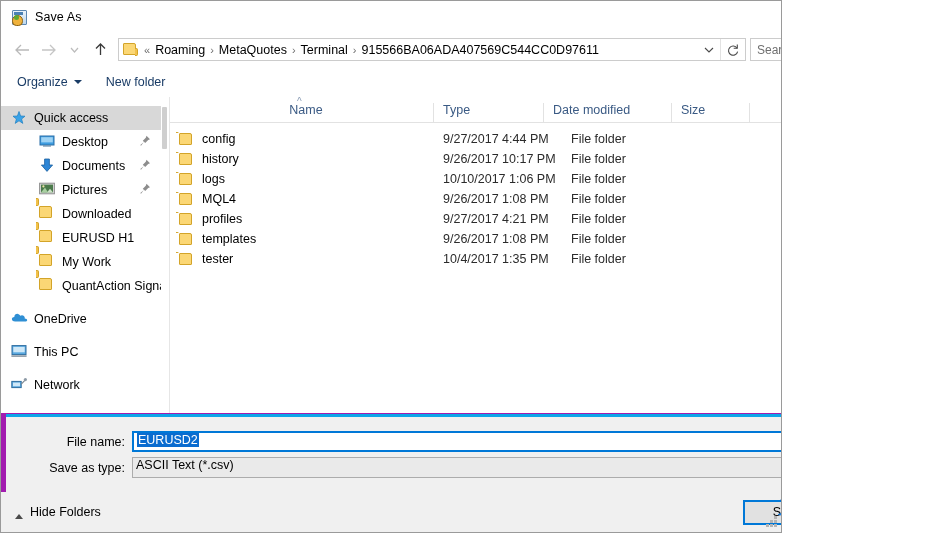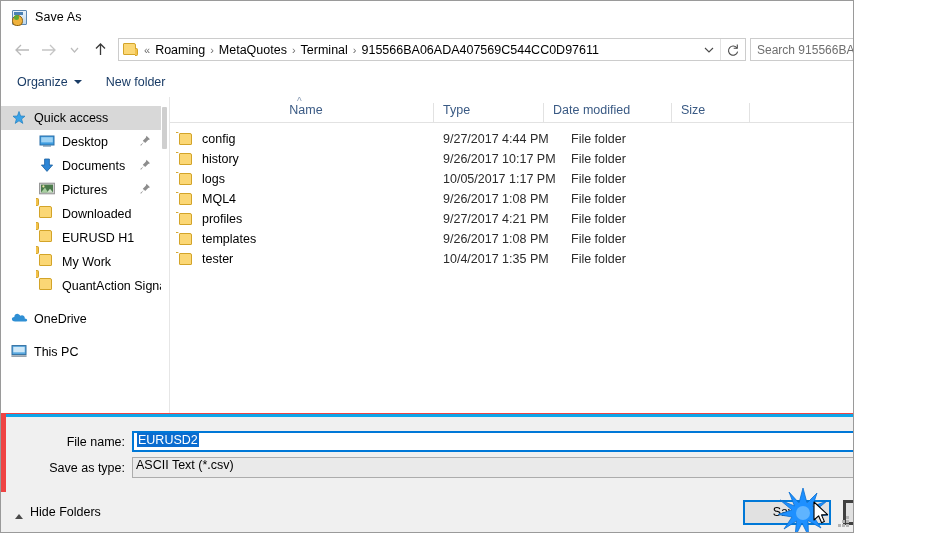--- a/index.html
+++ b/index.html
@@ -6,23 +6,23 @@
     margin: 0;
     padding: 0;
     background: #ffffff;
   }
   body {
     font-family: "Liberation Sans", sans-serif;
     -webkit-font-smoothing: antialiased;
   }
   #dialog {
     position: relative;
-    width: 854px;
+    width: 782px;
     height: 533px;
-    background: #ef4444;
+    background: #a21caf;
     border: 1px solid #9a9a9a;
     box-sizing: border-box;
     overflow: hidden;
     font-size: 12px;
     color: #000;
   }
 
   
   .titlebar {
     position: absolute;
@@ -694,20 +694,31 @@
             <rect x="1" y="1.6" width="14" height="9" fill="#5aa9e0" stroke="#2f6d9f" stroke-width="1"></rect>
             <rect x="2.3" y="2.9" width="11.4" height="5.4" fill="#cfe8f8"></rect>
             <rect x="0.4" y="11.3" width="15.2" height="1.6" fill="#8d9aa6"></rect>
           </svg>
         </span>
         <span class="sb-label">This PC</span>
       </div>
 
       <div class="sb-gap"></div>
 
+      <div class="sb-item root">
+        <span class="sb-ico">
+          <svg width="16" height="14" viewBox="0 0 16 14">
+            <rect x="0.8" y="4.4" width="9.4" height="6.2" fill="#5aa9e0" stroke="#2f6d9f" stroke-width="1"></rect>
+            <rect x="2" y="5.6" width="7" height="3.6" fill="#cfe8f8"></rect>
+            <path d="M10 7.4 L14.6 2.6" stroke="#7d8892" stroke-width="1.2" fill="none"></path>
+            <circle cx="14.4" cy="2.6" r="1.6" fill="#8d9aa6"></circle>
+          </svg>
+        </span>
+        <span class="sb-label">Network</span>
+      </div>
     </div>
 
     <div class="sb-divider"></div>
 
     <div class="filepane">
       <div class="col-head">
         <div class="col name">
           <span>Name</span>
           <span class="sortcaret">^</span>
         </div>
@@ -748,21 +759,21 @@
         <div class="cell size"></div>
       </div>
 
       <div class="row">
         <div class="cell name">
           <span class="row-folder-ico">
             <span class="folder"><span class="back"></span><span class="tab"></span></span>
           </span>
           <span>logs</span>
         </div>
-        <div class="cell date">10/05/2017 1:17 PM</div>
+        <div class="cell date">10/10/2017 1:06 PM</div>
         <div class="cell type">File folder</div>
         <div class="cell size"></div>
       </div>
 
       <div class="row">
         <div class="cell name">
           <span class="row-folder-ico">
             <span class="folder"><span class="back"></span><span class="tab"></span></span>
           </span>
           <span>MQL4</span>

